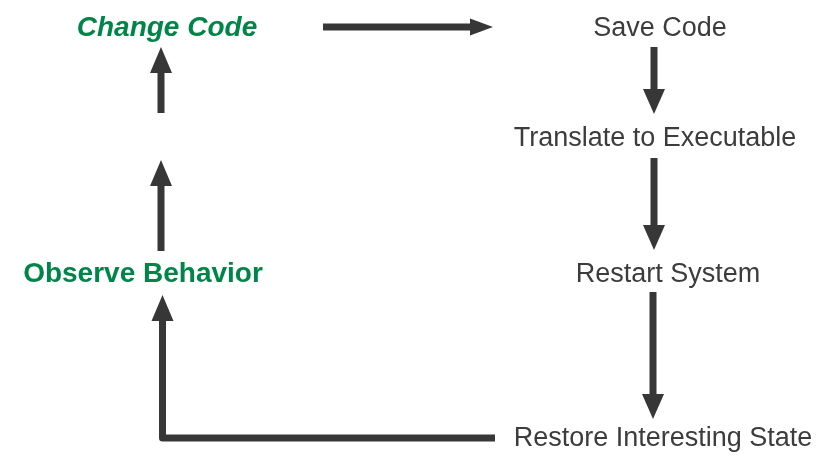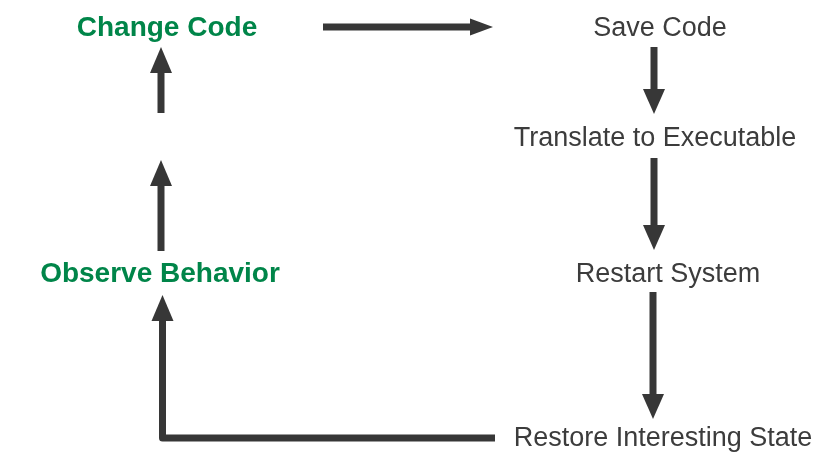--- a/index.html
+++ b/index.html
@@ -86,24 +86,24 @@
       <path class="shaft" d="M654 158 L654 228"></path>
       <path class="head" d="M654 250 L643 225 L665 225 Z"></path>
     </g>
 
     <g class="arrow">
       <path class="shaft" d="M653 292 L653 397"></path>
       <path class="head" d="M653 419 L642 394 L664 394 Z"></path>
     </g>
   </svg>
 
-  <div class="label green" style="left:167px; top:13px;">Change Code</div>
+  <div class="label green" style="left:167px; top:13px;font-style:italic;">Change Code</div>
 
 
-  <div class="label green" style="left:160px; top:259px;">Observe Behavior</div>
+  <div class="label green" style="left:143px; top:259px;">Observe Behavior</div>
 
   <div class="label dark" style="left:655px; top:124px;">Translate to Executable</div>
 
   <div class="label dark" style="left:660px; top:14px;">Save Code</div>
 
   <div class="label dark" style="left:655px; top:260px;margin-left:13px;">Restart System</div>
 
   <div class="label dark" style="left:663px; top:424px;">Restore Interesting State</div>
 
 </div>

